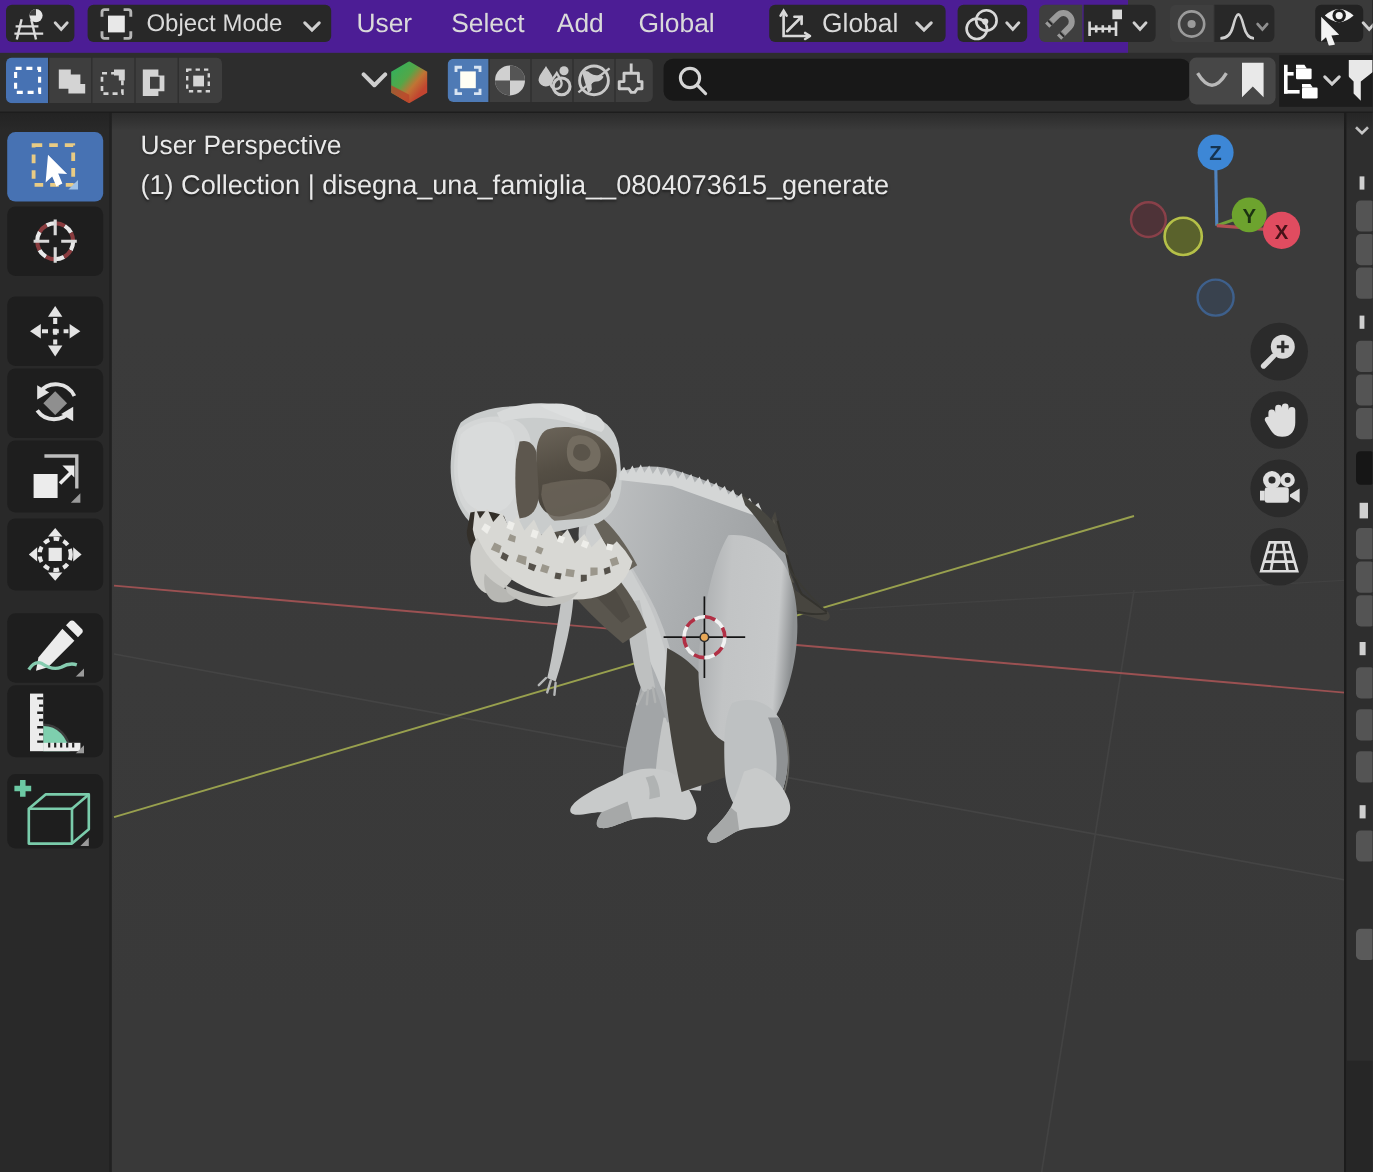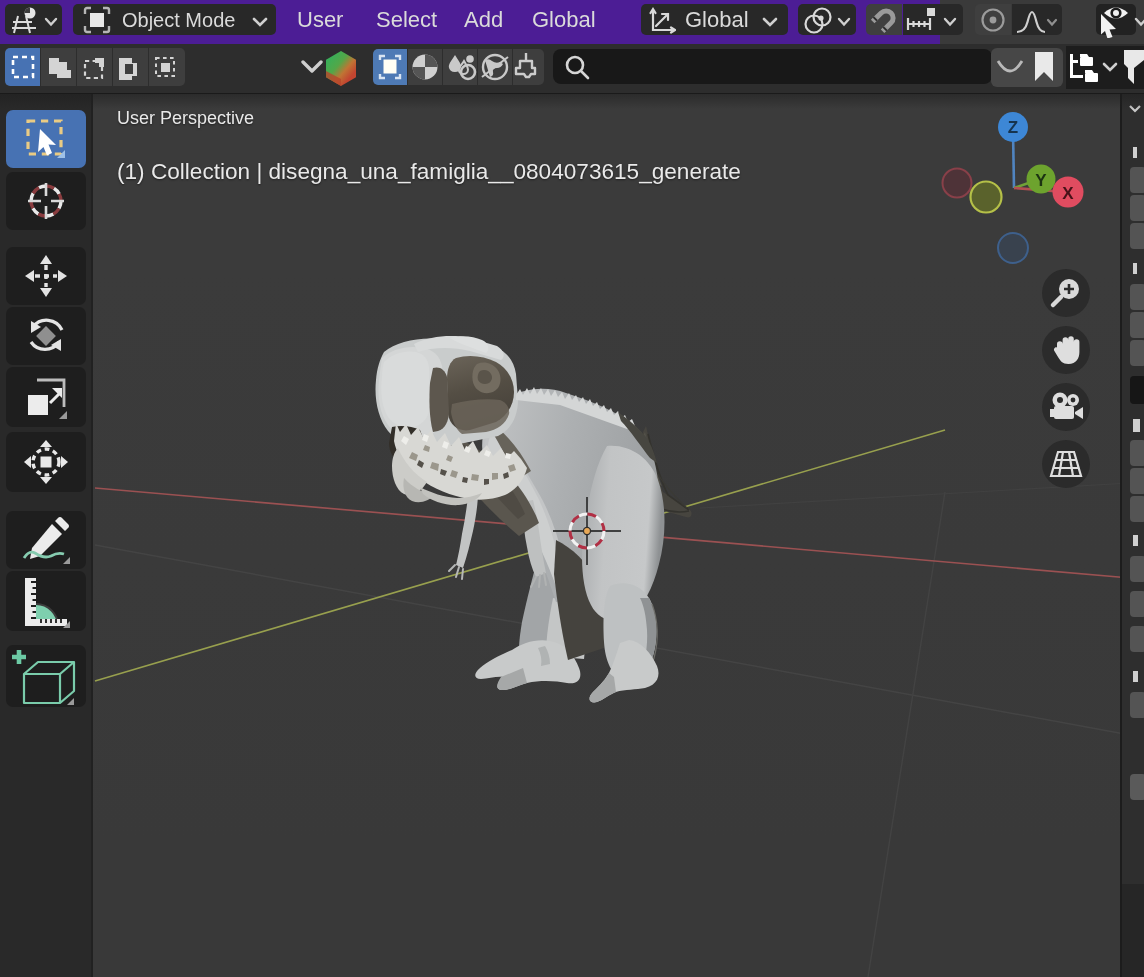--- a/index.html
+++ b/index.html
@@ -4,21 +4,21 @@
 <style>
 html,body{margin:0;padding:0;background:#101010;}
 #app{position:relative;width:1144px;height:977px;overflow:hidden;font-family:"Liberation Sans",sans-serif;background:#3a3a3a;}
 #row1{position:absolute;left:0;top:0;width:940px;height:44px;background:#4c1d95;}
 #row2{position:absolute;left:0;top:44px;width:1144px;height:49px;background:#2d2d2d;border-bottom:1px solid #1a1a1a;}
 #viewport{position:absolute;left:0;top:94px;width:1144px;height:883px;background:linear-gradient(#3b3b3b 20%, #393939 85%);}
 #toolbar{position:absolute;left:0;top:94px;width:91px;height:883px;background:#292929;border-right:2px solid #212121;}
 .menu{position:absolute;top:0;height:44px;line-height:40px;color:#dadada;font-size:22px;}
 .r1btn{position:absolute;top:4px;height:31px;background:#282828;border-radius:5px;}
 .tbtn{position:absolute;left:6px;width:80px;border-radius:7px;background:#1e1e1e;}
-.ovtext{position:absolute;color:#e9e9e9;font-size:18px;text-shadow:0 1px 2px rgba(0,0,0,0.5);}
+.ovtext{position:absolute;color:#e9e9e9;font-size:22px;text-shadow:0 1px 2px rgba(0,0,0,0.5);}
 svg{display:block}
 </style>
 </head>
 <body>
 <div id="app">
 
   <div id="viewport">
     <svg width="1144" height="883" viewBox="0 94 1144 883" style="position:absolute;left:0;top:0">
 
       <line x1="95" y1="545" x2="1130" y2="735" stroke="#444444" stroke-width="1.4"></line>
@@ -164,21 +164,21 @@
         <circle cx="957" cy="183" r="14.5" fill="#4e3338" stroke="#894049" stroke-width="2"></circle>
         <circle cx="986" cy="197" r="15.5" fill="#5a622c" stroke="#b5c048" stroke-width="2.2"></circle>
         <circle cx="1041" cy="179" r="14.5" fill="#6da32e"></circle>
         <text x="1041" y="186" font-size="17" font-weight="bold" fill="#1c3312" text-anchor="middle" font-family="Liberation Sans">Y</text>
         <circle cx="1068" cy="192" r="15.5" fill="#e04c60"></circle>
         <text x="1068" y="199" font-size="17" font-weight="bold" fill="#461218" text-anchor="middle" font-family="Liberation Sans">X</text>
         <circle cx="1013" cy="248" r="15" fill="#39424e" stroke="#3e608c" stroke-width="2"></circle>
       </g>
     </svg>
     <div class="ovtext" style="left:117px;top:14px;">User Perspective</div>
-    <div class="ovtext" style="left:117px;top:48px;font-size:22.6px;margin-top:17px;">(1) Collection | disegna_una_famiglia__0804073615_generate</div>
+    <div class="ovtext" style="left:117px;top:48px;font-size:22.6px;">(1) Collection | disegna_una_famiglia__0804073615_generate</div>
   </div>
 
   <div id="navbtns">
     <svg width="52" height="52" style="position:absolute;left:1040px;top:267px" viewBox="0 0 52 52">
       <circle cx="26" cy="26" r="24" fill="#2b2b2b"></circle>
       <circle cx="29" cy="22" r="10" fill="#d9d9d9"></circle>
       <circle cx="29" cy="22" r="7" fill="#2b2b2b"></circle>
       <circle cx="29" cy="22" r="9" fill="#d9d9d9"></circle>
       <path d="M29 17 v10 M24 22 h10" stroke="#2b2b2b" stroke-width="2.6"></path>
       <path d="M21 30 L13 38" stroke="#d9d9d9" stroke-width="4.5" stroke-linecap="round"></path>

